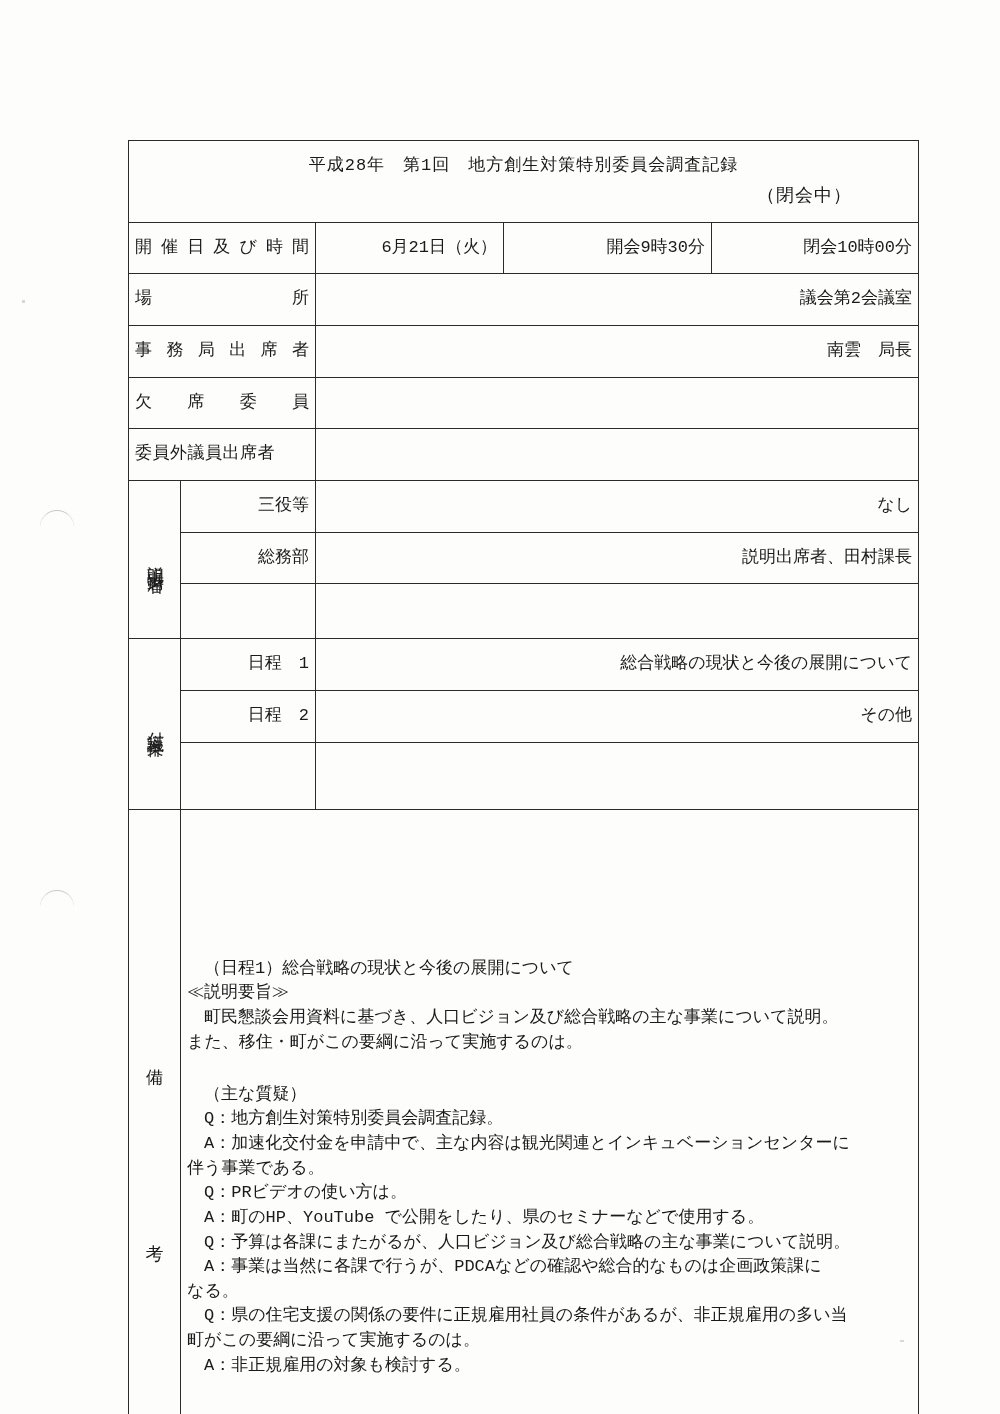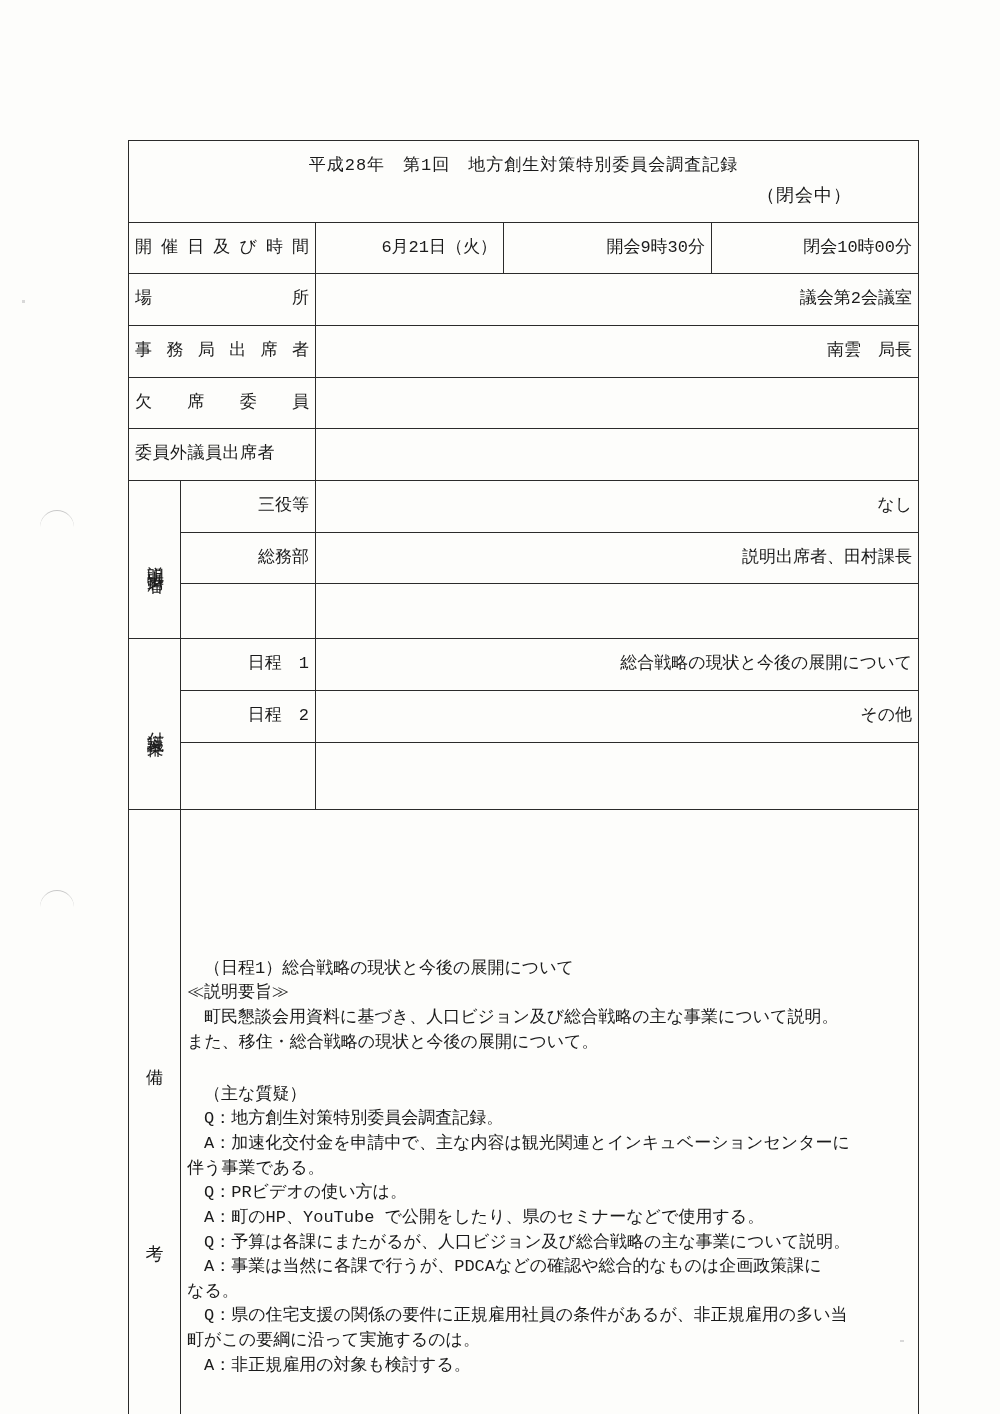--- a/index.html
+++ b/index.html
@@ -210,21 +210,21 @@
     <tr>
       <td class="side-biko">
         <span>備</span>
         <span class="side-kou">考</span>
       </td>
       <td class="remarks" colspan="4">
         <div id="remarks-lines">
               <p class="indent1">（日程1）総合戦略の現状と今後の展開について</p>
               <p>≪説明要旨≫</p>
               <p>　町民懇談会用資料に基づき、人口ビジョン及び総合戦略の主な事業について説明。</p>
-              <p>また、移住・総合戦略の現状と今後の展開について。</p>
+              <p>また、移住・町がこの要綱に沿って実施するのは。</p>
               <p class="blank-line"></p>
               <p class="indent1">（主な質疑）</p>
               <p class="indent1">Q：地方創生対策特別委員会調査記録。</p>
               <p class="indent1">A：加速化交付金を申請中で、主な内容は観光関連とインキュベーションセンターに</p>
               <p>伴う事業である。</p>
               <p class="indent1">Q：PRビデオの使い方は。</p>
               <p class="indent1">A：町のHP、YouTube で公開をしたり、県のセミナーなどで使用する。</p>
               <p class="indent1">Q：予算は各課にまたがるが、人口ビジョン及び総合戦略の主な事業について説明。</p>
               <p class="indent1">A：事業は当然に各課で行うが、PDCAなどの確認や総合的なものは企画政策課に</p>
               <p>なる。</p>

